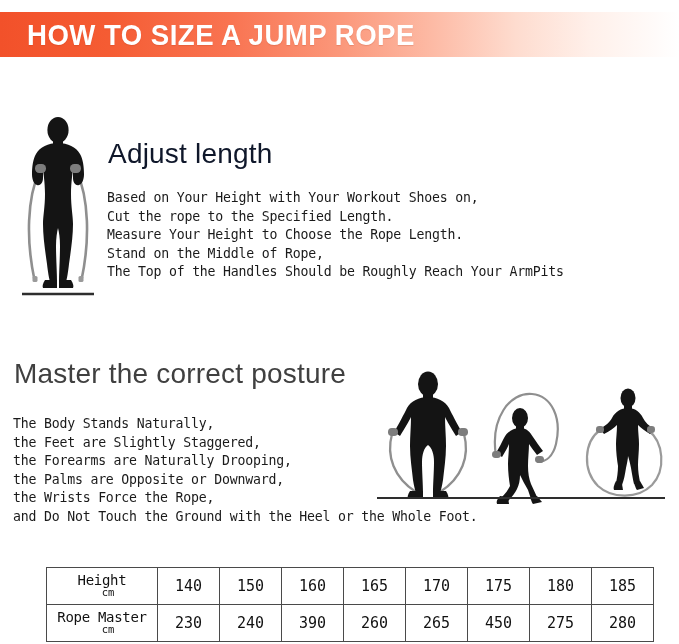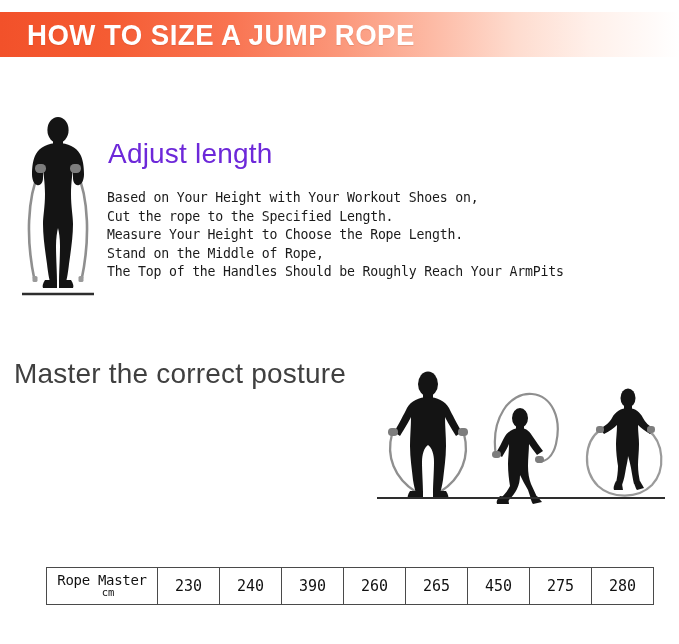--- a/index.html
+++ b/index.html
@@ -32,21 +32,21 @@
     transform-origin:left center;
     transform:translateY(-50%) scaleX(0.92);
     white-space:nowrap;
     text-shadow:0 1px 1px rgba(150,40,10,0.18);
   }
 
   
   .sec1-figure{position:absolute;left:12px;top:112px;width:92px;height:188px;}
   .sec1-head{
     position:absolute;left:108px;top:138px;
-    color:#6d28d9;font-size:28px;font-weight:400;white-space:nowrap;
+    color:#0f172a;font-size:28px;font-weight:400;white-space:nowrap;
     letter-spacing:0.2px;
   }
   .sec1-body{
     position:absolute;left:107px;top:189px;width:575px;
     font-family:"DejaVu Sans Mono","Liberation Mono",monospace;
     font-size:13.2px;line-height:18.6px;color:#1a1a1a;white-space:pre;
     letter-spacing:-0.2px;
   }
 
   
@@ -157,20 +157,26 @@
   </div>
 
   <div class="sec1-head">Adjust length</div>
   <div class="sec1-body">Based on Your Height with Your Workout Shoes on,
 Cut the rope to the Specified Length.
 Measure Your Height to Choose the Rope Length.
 Stand on the Middle of Rope,
 The Top of the Handles Should be Roughly Reach Your ArmPits</div>
 
   <div class="sec2-head">Master the correct posture</div>
+  <div class="sec2-body">The Body Stands Naturally,
+the Feet are Slightly Staggered,
+the Forearms are Naturally Drooping,
+the Palms are Opposite or Downward,
+the Wrists Force the Rope,
+and Do Not Touch the Ground with the Heel or the Whole Foot.</div>
 
   <div class="sec2-figures">
     <svg viewBox="0 0 297 140" width="297" height="140" xmlns="http://www.w3.org/2000/svg">
 
       <g>
         <g fill="none" stroke="#8f8f8f" stroke-width="2.3" stroke-linecap="round">
           <path d="M20,68 C14,90 22,112 44,126"></path>
           <path d="M92,68 C98,90 90,112 68,126"></path>
         </g>
         <g fill="#141414">
@@ -277,20 +283,34 @@
       </g>
 
       <line x1="5" y1="132" x2="293" y2="132" stroke="#2e2e2e" stroke-width="2.2"></line>
     </svg>
   </div>
 
   <table class="sizing-table">
     <tbody>
       <tr>
         <td class="lbl">
+          <span class="lbl-main">Height</span>
+          <span class="lbl-unit">cm</span>
+        </td>
+        <td class="val">140</td>
+        <td class="val">150</td>
+        <td class="val">160</td>
+        <td class="val">165</td>
+        <td class="val">170</td>
+        <td class="val">175</td>
+        <td class="val">180</td>
+        <td class="val">185</td>
+      </tr>
+      <tr>
+        <td class="lbl">
           <span class="lbl-main">Rope Master</span>
           <span class="lbl-unit">cm</span>
         </td>
         <td class="val">230</td>
         <td class="val">240</td>
         <td class="val">390</td>
         <td class="val">260</td>
         <td class="val">265</td>
         <td class="val">450</td>
         <td class="val">275</td>

